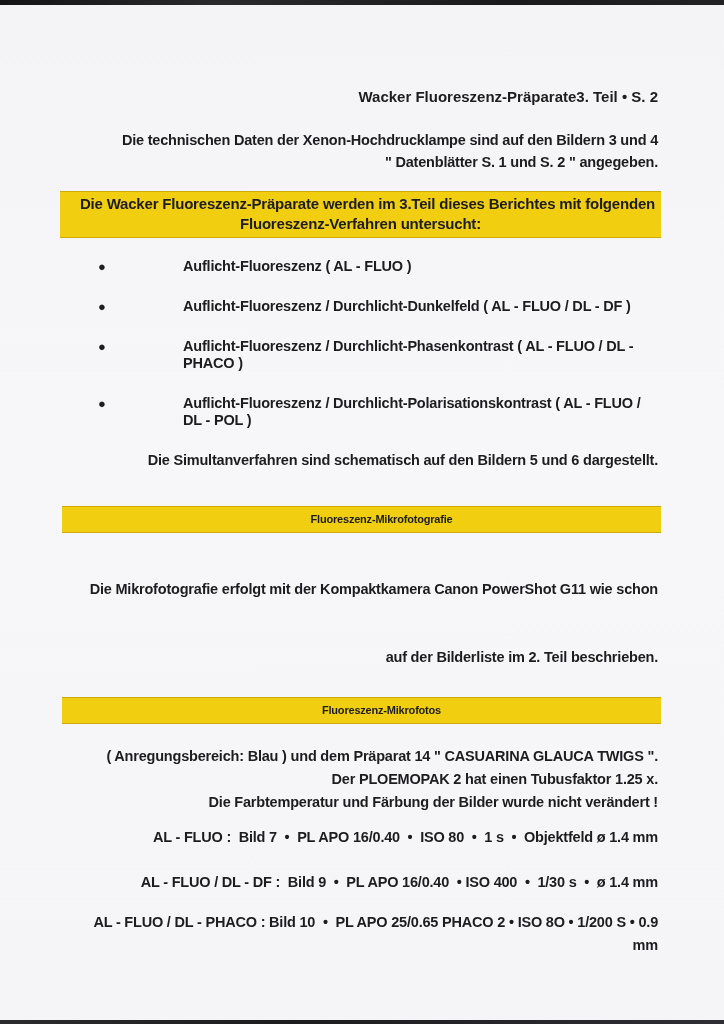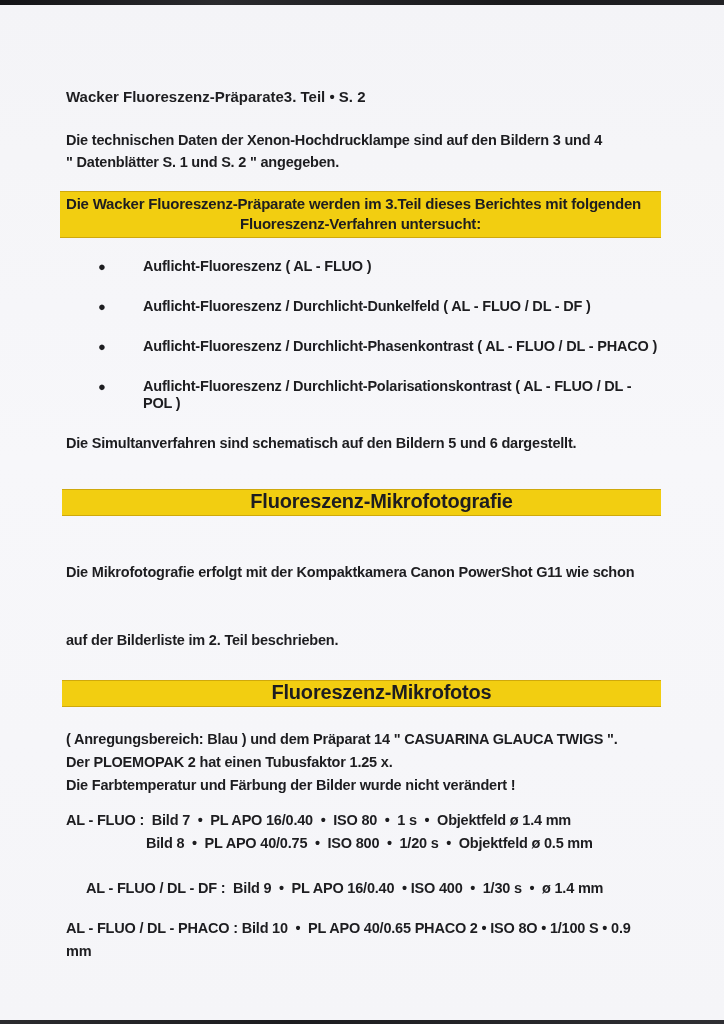--- a/index.html
+++ b/index.html
@@ -11,47 +11,47 @@
     font-family:"Liberation Sans", sans-serif;
     font-weight:700;
     color:#1d1d20;
     overflow:hidden;
     box-sizing:border-box;
   }
   .edge{position:absolute;left:0;right:0;}
   .edge-top{top:0;height:5px;background:linear-gradient(90deg,#141416,#2a2a2d 30%,#1a1a1c 70%,#222225);}
   .edge-bottom{bottom:0;height:4px;background:linear-gradient(90deg,#2b2b2e,#1c1c1f 40%,#2f2f33);}
   .content{padding:88px 66px 0 66px;box-sizing:border-box;}
-  .tline{white-space:pre-wrap;font-size:14.5px;letter-spacing:-0.2px;line-height:23px;}
-  .header-row{display:flex;justify-content:flex-start;align-items:flex-start;font-size:15px;line-height:17px;margin-bottom:24px;}
+  .tline{white-space:pre-wrap;font-size:14.5px;letter-spacing:-0.2px;line-height:23px;text-align:right;}
+  .header-row{display:flex;justify-content:flex-end;align-items:flex-start;font-size:15px;line-height:17px;margin-bottom:24px;}
   .header-row span{white-space:pre-wrap;}
   .intro{margin-bottom:18px;}
   .intro .tline{line-height:22px;}
   .ybox{
     background:#F2CE11;
     border-top:1px solid #cfa90c;border-bottom:1px solid #cfa90c;
     margin:0 -3px 0 -6px;
     padding:2px 6px 3px 6px;
   }
   .ybox .tline{font-size:15px;line-height:20px;letter-spacing:-0.2px;}
   .ybox .center{text-align:center;}
   .methods{list-style:none;margin:20px 0 0 0;padding:0;}
   .method{display:flex;align-items:flex-start;line-height:17px;margin-bottom:23px;}
   .bullet{display:inline-block;margin-left:32px;width:45px;font-size:13px;line-height:17px;flex:0 0 auto;}
-  .mtext{white-space:pre-wrap;font-size:14.5px;letter-spacing:-0.2px;line-height:17px;}
+  .mtext{white-space:pre-wrap;font-size:14.5px;letter-spacing:-0.2px;line-height:17px;margin-left:40px;}
   .simultan{margin-bottom:37px;}
   .simultan .tline{line-height:17px;}
   .ybar{
     background:#F2CE11;
     border-top:1px solid #cfa90c;border-bottom:1px solid #cfa90c;
     margin:0 -3px 0 -4px;
     text-align:center;
     padding:2px 0 3px 0;
   }
-  .ybar span{font-size:20px;line-height:19px;letter-spacing:-0.2px;white-space:pre-wrap;margin-left:40px;}
+  .ybar span{font-size:11px;line-height:19px;letter-spacing:-0.2px;white-space:pre-wrap;margin-left:40px;}
   .sec1-body{margin-top:18px;margin-bottom:28px;}
   .sec1-body .tline{line-height:24px;margin-top:44px;}
   .sec2-body{margin-top:21px;margin-bottom:12px;}
   .sec2-body .tline{line-height:23px;}
   .spec .tline{line-height:23px;}
   .spec-a{margin-bottom:22px;}
   .spec-b{margin-bottom:17px;margin-left:20px;}
   .spec-c{margin-bottom:18px;}
   .ind-a{margin-left:80px;}
   .ind-b{margin-left:114px;}
@@ -116,28 +116,27 @@
     </div>
 
     <div class="sec2-body">
       <div class="tline">( Anregungsbereich: Blau ) und dem Präparat 14 " CASUARINA GLAUCA TWIGS ".</div>
       <div class="tline">Der PLOEMOPAK 2 hat einen Tubusfaktor 1.25 x.</div>
       <div class="tline">Die Farbtemperatur und Färbung der Bilder wurde nicht verändert !</div>
     </div>
 
     <div class="spec spec-a">
       <div class="tline">AL - FLUO :  Bild 7  •  PL APO 16/0.40  •  ISO 80  •  1 s  •  Objektfeld ø 1.4 mm</div>
-      <div class="tline ind-a">Bild 8  •  PL APO 40/0.75  •  ISO 800  •  1/20 s  •  Objektfeld ø 0.5 mm</div>
     </div>
 
     <div class="spec spec-b">
       <div class="tline">AL - FLUO / DL - DF :  Bild 9  •  PL APO 16/0.40  • ISO 400  •  1/30 s  •  ø 1.4 mm</div>
     </div>
 
     <div class="spec spec-c">
-      <div class="tline">AL - FLUO / DL - PHACO : Bild 10  •  PL APO 40/0.65 PHACO 2 • ISO 8O • 1/100 S • 0.9 mm</div>
+      <div class="tline">AL - FLUO / DL - PHACO : Bild 10  •  PL APO 25/0.65 PHACO 2 • ISO 8O • 1/200 S • 0.9 mm</div>
     </div>
 
 
   </div>
 
   <div class="edge edge-bottom"></div>
 </div>
 
 </body></html>

